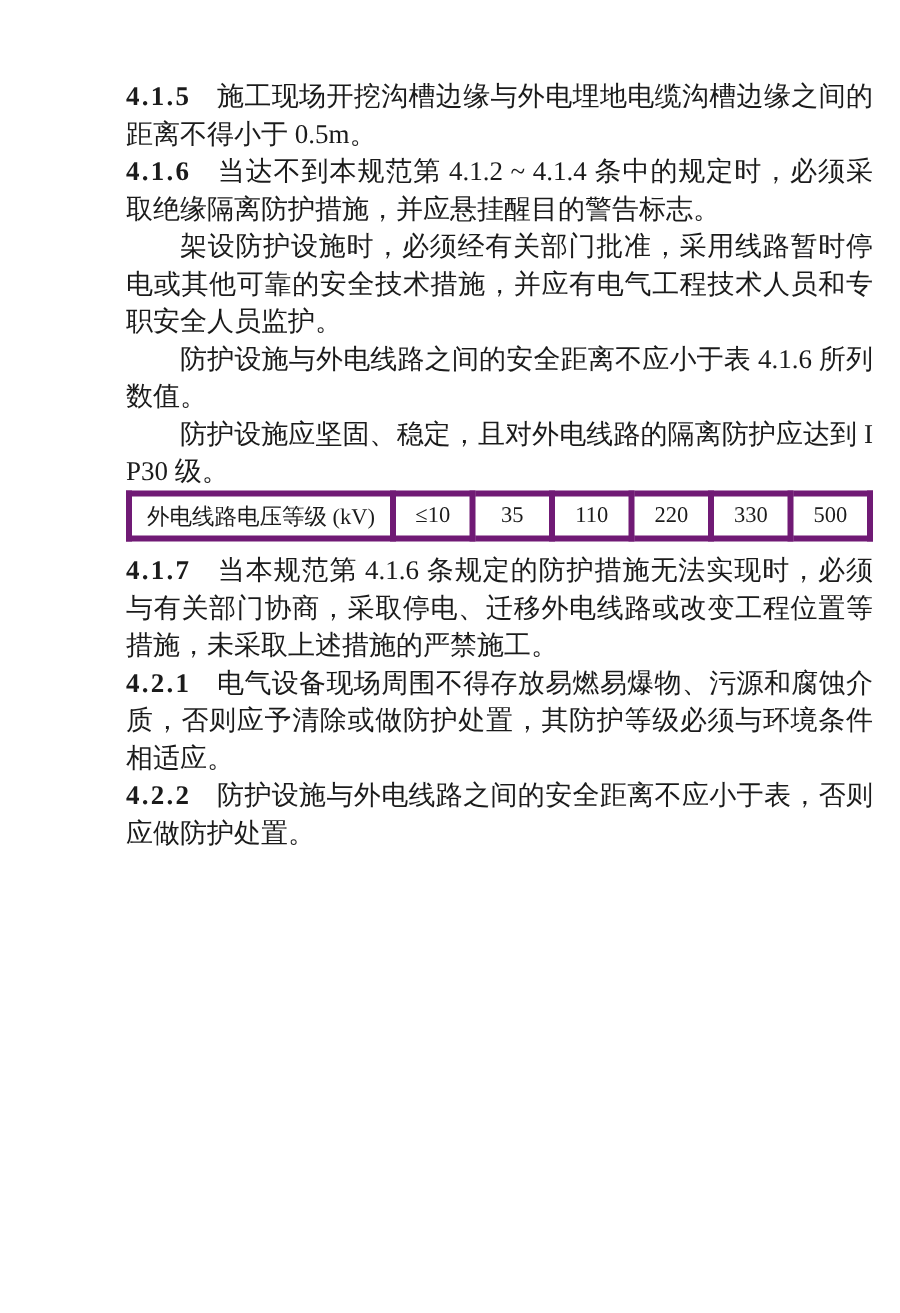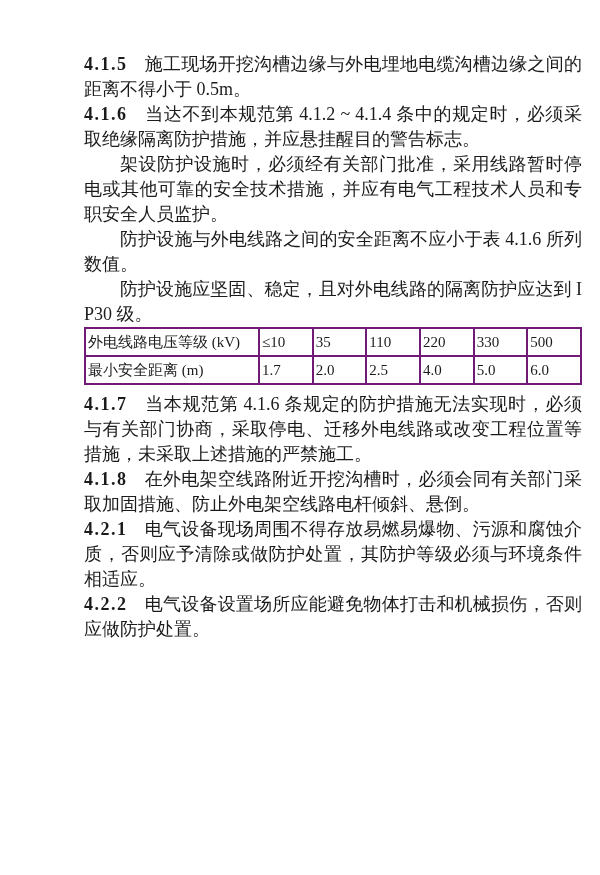--- a/index.html
+++ b/index.html
@@ -49,21 +49,22 @@
     margin-right: 12px;
     letter-spacing: 1px;
   }
   table.safety-table {
     width: 100%;
     border-collapse: collapse;
     table-layout: fixed;
     border: 2px solid #1b1b1b;
   }
   table.safety-table td {
-    border: 2px solid #701a75;
+    border: 4px solid #701a75;
+    text-align: center;
     vertical-align: middle;
     font-size: 15px;
     height: 26px;
     padding: 0 2px;
     word-break: break-all;
   }
   table.safety-table td.label-cell {
     width: 168px;
   }
   .section-heading {
@@ -110,39 +111,29 @@
       <tbody>
         <tr>
           <td class="label-cell">外电线路电压等级 (kV)</td>
           <td>≤10</td>
           <td>35</td>
           <td>110</td>
           <td>220</td>
           <td>330</td>
           <td>500</td>
         </tr>
-        <tr>
-          <td class="label-cell">最小安全距离 (m)</td>
-          <td>1.7</td>
-          <td>2.0</td>
-          <td>2.5</td>
-          <td>4.0</td>
-          <td>5.0</td>
-          <td>6.0</td>
-        </tr>
       </tbody>
     </table>
 
     <div class="clause-block-gap"></div>
 
     <p class="body-line"><span class="clause-num">4.1.7</span><span>当本规范第 4.1.6 条规定的防护措施无法实现时，必须与有关部门协商，采取停电、迁移外电线路或改变工程位置等措施，未采取上述措施的严禁施工。</span></p>
 
-    <p class="body-line"><span class="clause-num">4.1.8</span><span>在外电架空线路附近开挖沟槽时，必须会同有关部门采取加固措施、防止外电架空线路电杆倾斜、悬倒。</span></p>
 
 
     <p class="body-line"><span class="clause-num">4.2.1</span><span>电气设备现场周围不得存放易燃易爆物、污源和腐蚀介质，否则应予清除或做防护处置，其防护等级必须与环境条件相适应。</span></p>
 
-    <p class="body-line"><span class="clause-num">4.2.2</span><span>电气设备设置场所应能避免物体打击和机械损伤，否则应做防护处置。</span></p>
+    <p class="body-line"><span class="clause-num">4.2.2</span><span>防护设施与外电线路之间的安全距离不应小于表，否则应做防护处置。</span></p>
 
   </div>
 
   <div class="page-number">10</div>
 </div>
 
 </body></html>

